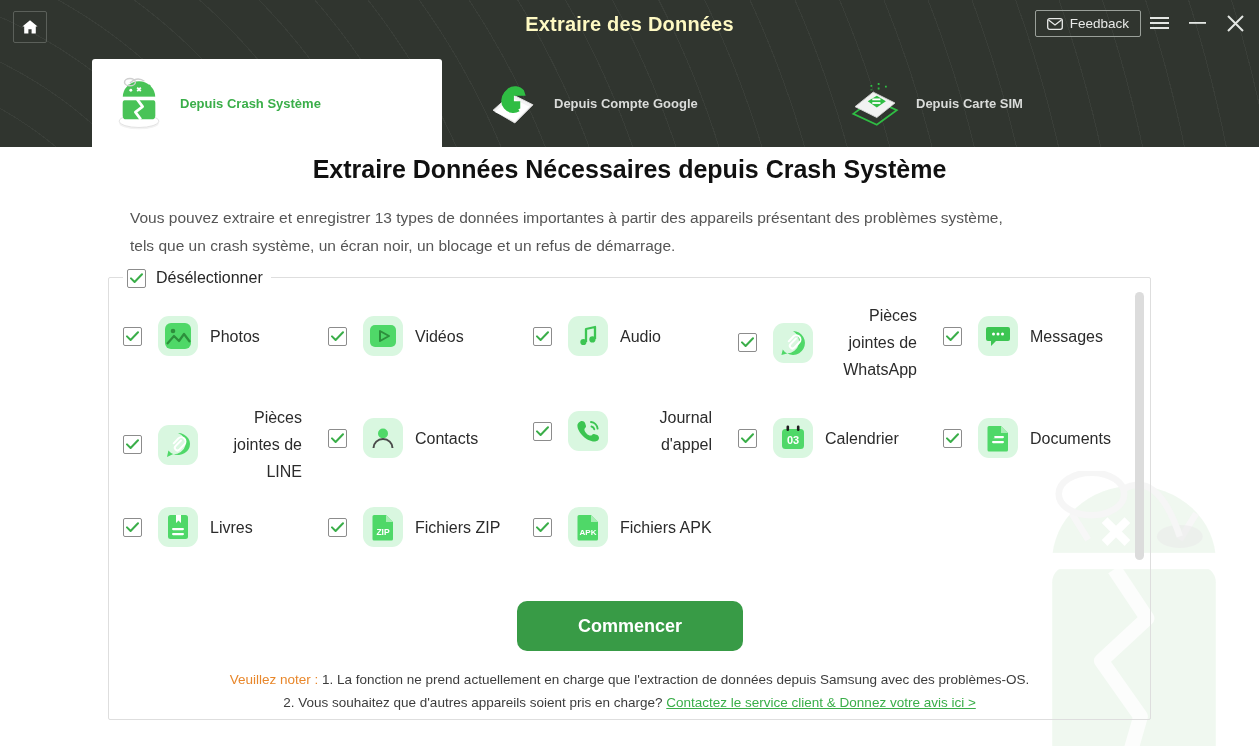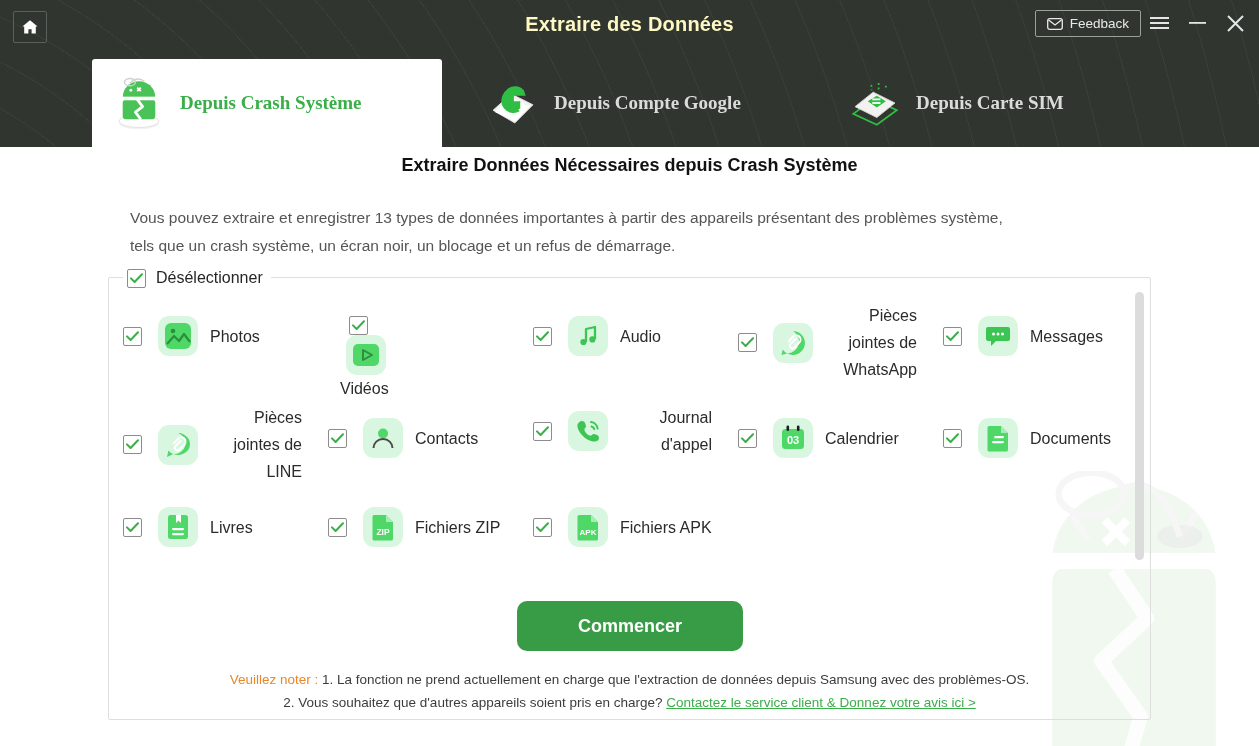--- a/index.html
+++ b/index.html
@@ -65,41 +65,41 @@
   .win-btn { color: #e3e6e3; cursor: pointer; display:flex; align-items:center; justify-content:center; width:20px;height:20px;}
 
   
   .tabs { position: absolute; left: 0; top: 59px; width: 1259px; height: 88px; }
   .tab {
     position: absolute; top: 0; height: 88px;
     display: flex; align-items: center; gap: 12px;
     cursor: pointer;
     padding: 0 18px;
   }
-  .tab-label { font-size: 19px; font-weight: bold; color: #dadcda; white-space: nowrap; font-family: Liberation Serif, serif; }
+  .tab-label { font-size: 13px; font-weight: bold; color: #dadcda; white-space: nowrap; }
   .tab.active { background: #ffffff; border-radius: 3px 3px 0 0; }
   .tab.active .tab-label { color: #3aae49; }
   #tab-crash { left: 92px; width: 350px; }
   #tab-google { left: 466px; }
   #tab-sim { left: 828px; }
   .tab-icon { width: 58px; height: 58px; flex: none; display:block; }
 
   
   .main { position: absolute; left: 0; top: 147px; width: 1259px; height: 599px; background: #fff; overflow: hidden; }
 
   .watermark {
     position: absolute; right: -40px; bottom: -85px;
     width: 330px; height: 360px;
     opacity: .30;
     pointer-events: none;
   }
 
   .page-title {
     position: absolute; left: 0; top: 8px; width: 1259px;
-    text-align: center; font-size: 18px; font-weight: bold; color: #111111;
+    text-align: center; font-size: 25px; font-weight: bold; color: #111111;
   }
   .page-desc {
     position: absolute; left: 130px; top: 57px; width: 1000px;
     font-size: 15.5px; color: #555555; line-height: 28px;
   }
 
   
   .panel {
     position: absolute; left: 108px; top: 130px;
     width: 1043px; height: 443px;
@@ -304,21 +304,21 @@
           <span class="item-icon soft">
             <svg width="30" height="30" viewBox="0 0 30 30">
               <rect x="2" y="2" width="26" height="26" rx="6" fill="#4fd868"></rect>
               <circle cx="10" cy="10" r="2.3" fill="#2d8f3c"></circle>
               <path d="M4 23 L11 15 L16 20 L21 13 L27 21" stroke="#2d8f3c" stroke-width="2.2" fill="none" stroke-linejoin="round"></path>
             </svg>
           </span>
           <span class="item-label">Photos</span>
         </div>
 
-        <div class="item" style="left:219px; top:38px;flex-direction:column;">
+        <div class="item" style="left:219px; top:38px;">
           <span class="cb">
             <svg width="13" height="11" viewBox="0 0 13 11">
                 <path d="M1 5.4 L4.6 9 L12 1.2" stroke="#3aae49" stroke-width="2" fill="none" stroke-linecap="round" stroke-linejoin="round"></path>
               </svg>
           </span>
           <span class="item-icon soft">
             <svg width="30" height="30" viewBox="0 0 30 30">
               <rect x="2" y="4" width="26" height="22" rx="5" fill="#4fd868"></rect>
               <path d="M12 10 L21 15 L12 20 Z" fill="none" stroke="#2d8f3c" stroke-width="2" stroke-linejoin="round"></path>
             </svg>

